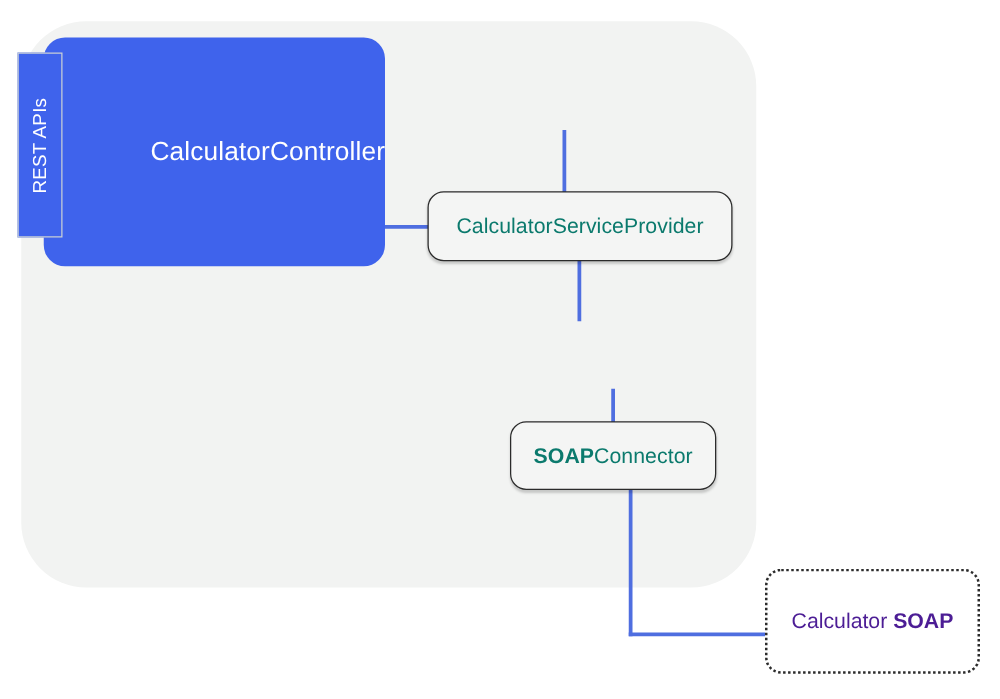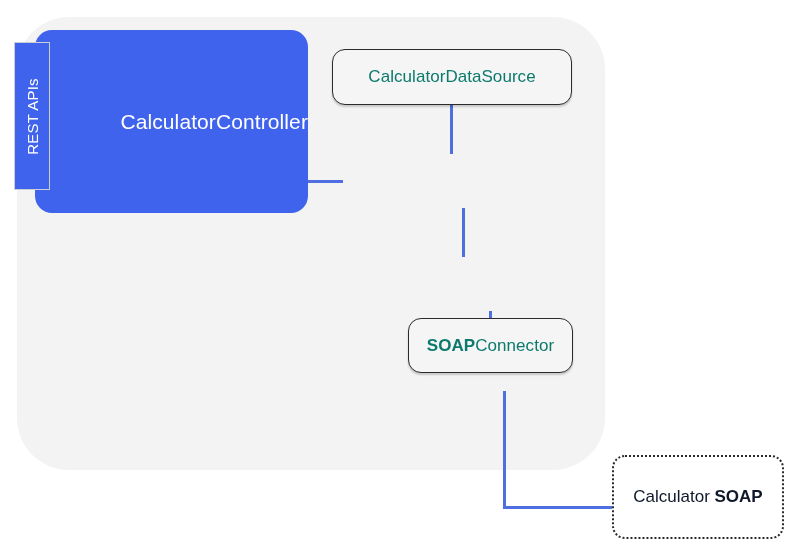--- a/index.html
+++ b/index.html
@@ -116,21 +116,21 @@
     background: #ffffff;
     border: 2.5px dotted #2b2b2b;
     border-radius: 13px;
     box-sizing: border-box;
     display: flex;
     align-items: center;
     justify-content: center;
     text-align: center;
   }
   .node-external .label {
-    color: #0f172a;
+    color: #4c1d95;
     font-size: 17px;
     font-weight: 400;
     line-height: 1.45;
   }
   .node-external .label b { font-weight: 700; }
 </style>
 </head>
 <body>
 
 <div id="canvas">
@@ -149,27 +149,27 @@
   <div class="conn h" style="left:503px; top:506px; width:111px;"></div>
 
   <div class="node-primary">
     <span class="label">CalculatorController</span>
   </div>
 
   <div class="side-tab">
     <span class="label">REST APIs</span>
   </div>
 
-  <div class="node" style="left:332px; top:49px; width:240px; height:56px;">
-    <span class="label">CalculatorDataSource</span>
+
+  <div class="node" style="left:342px; top:153px; width:244px; height:56px;">
+    <span class="label">CalculatorServiceProvider</span>
   </div>
 
 
-
-  <div class="node" style="left:408px; top:318px; width:165px; height:55px;">
+  <div class="node" style="left:408px; top:337px; width:165px; height:55px;">
     <span class="label"><b>SOAP</b><span>Connector</span></span>
   </div>
 
   <div class="node-external">
     <span class="label"><span>Calculator </span><b>SOAP</b><br></span>
   </div>
 
 </div>
 
 </body></html>

